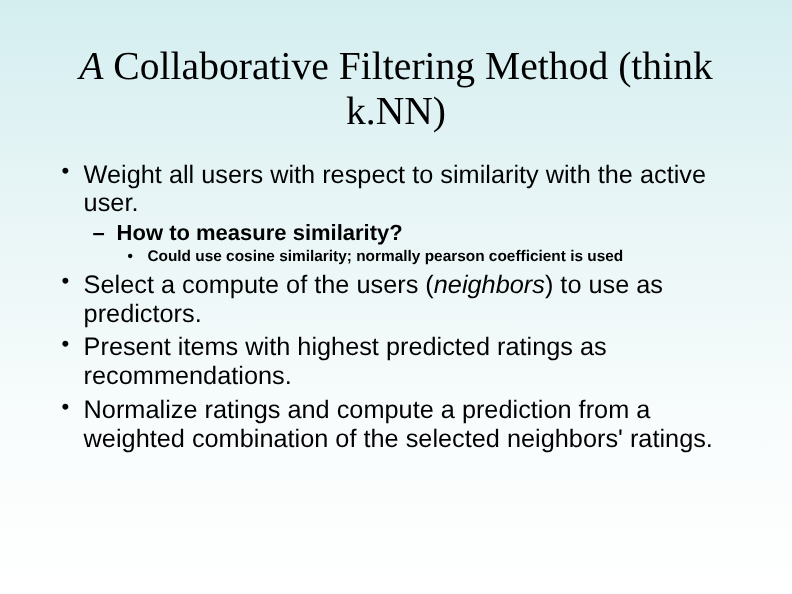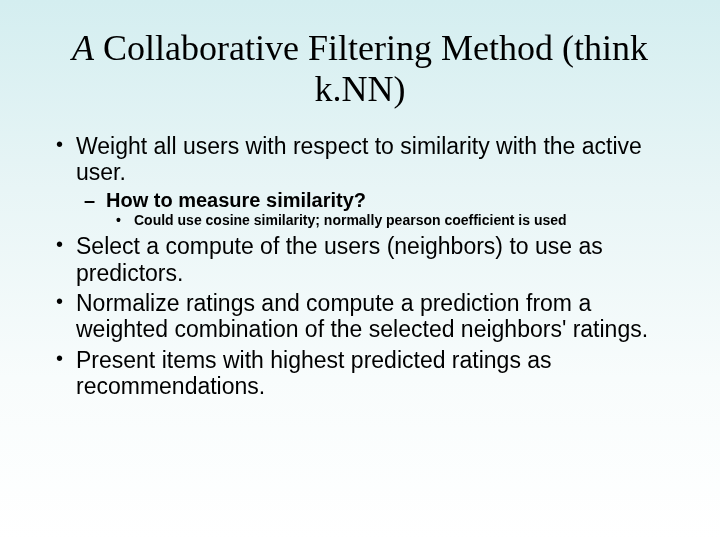--- a/index.html
+++ b/index.html
@@ -9,21 +9,21 @@
     height: 540px;
     overflow: hidden;
   }
   body {
     background: linear-gradient(to bottom, #d4eef0 0%, #e8f5f6 35%, #f8fcfc 70%, #ffffff 100%);
     font-family: Arial, Helvetica, sans-serif;
     color: #000;
   }
   .slide {
     box-sizing: border-box;
-    padding: 28px 50px 20px 50px;
+    padding: 40px 50px 20px 50px;
     width: 100%;
     height: 100%;
   }
   .title {
     font-family: "Times New Roman", Times, serif;
     font-size: 36px;
     font-weight: 400;
     text-align: center;
     margin: 0 0 22px 0;
     line-height: 1.15;
@@ -78,20 +78,21 @@
     margin-bottom: 4px;
   }
   .lvl3 > li::before {
     content: "•";
     position: absolute;
     left: 10px;
     top: 0;
     font-size: 14px;
   }
   .em {
+    font-style: italic;
   }
 </style>
 </head>
 <body>
 
 <div class="slide">
 
   <h1 class="title">
     <span class="italic-a">A</span><span> Collaborative Filtering Method (think k.NN)</span>
   </h1>
@@ -110,22 +111,22 @@
           </ul>
         </li>
       </ul>
     </li>
 
     <li>
       <span>Select a compute of the users (</span><span class="em">neighbors</span><span>) to use as predictors.</span>
     </li>
 
     <li>
-      <span>Normalize ratings and compute a prediction from a weighted combination of the selected neighbors' ratings.</span>
+      <span>Present items with highest predicted ratings as recommendations.</span>
     </li>
 
     <li>
-      <span>Present items with highest predicted ratings as recommendations.</span>
+      <span>Normalize ratings and compute a prediction from a weighted combination of the selected neighbors' ratings.</span>
     </li>
 
   </ul>
 
 </div>
 
 </body></html>

